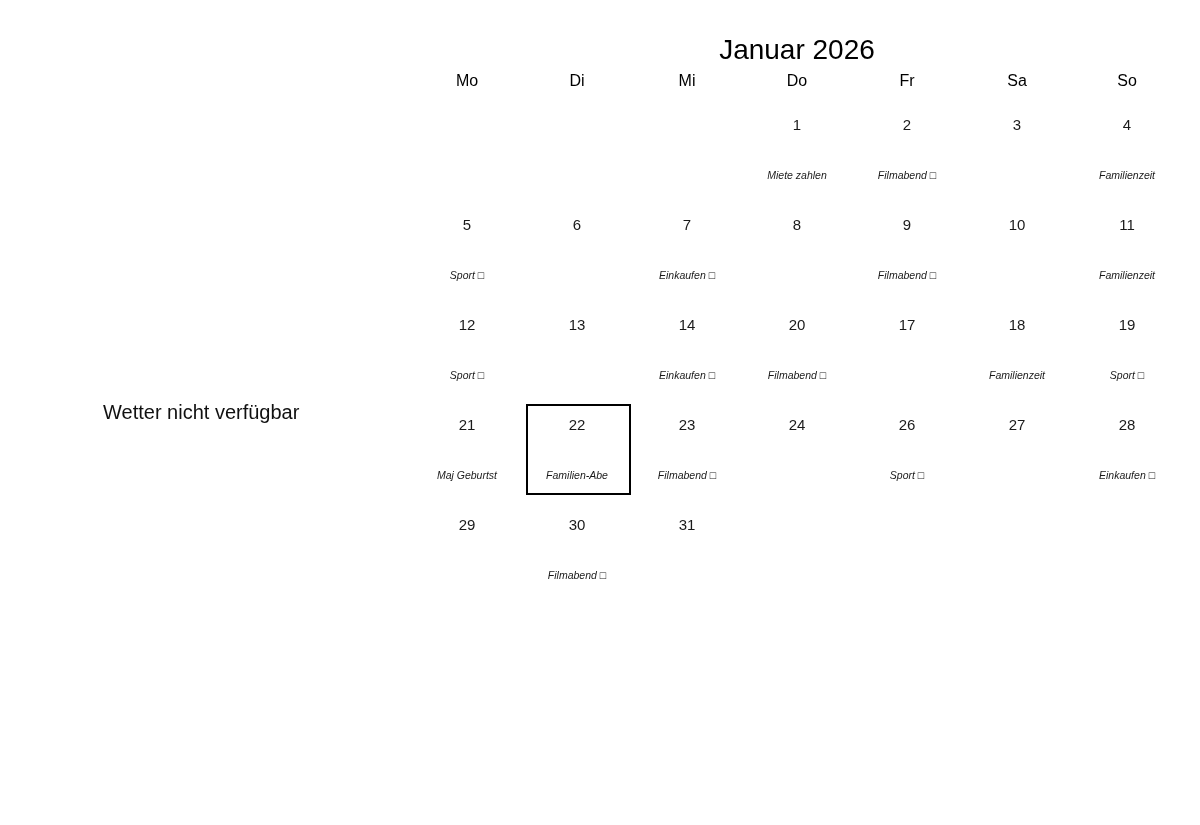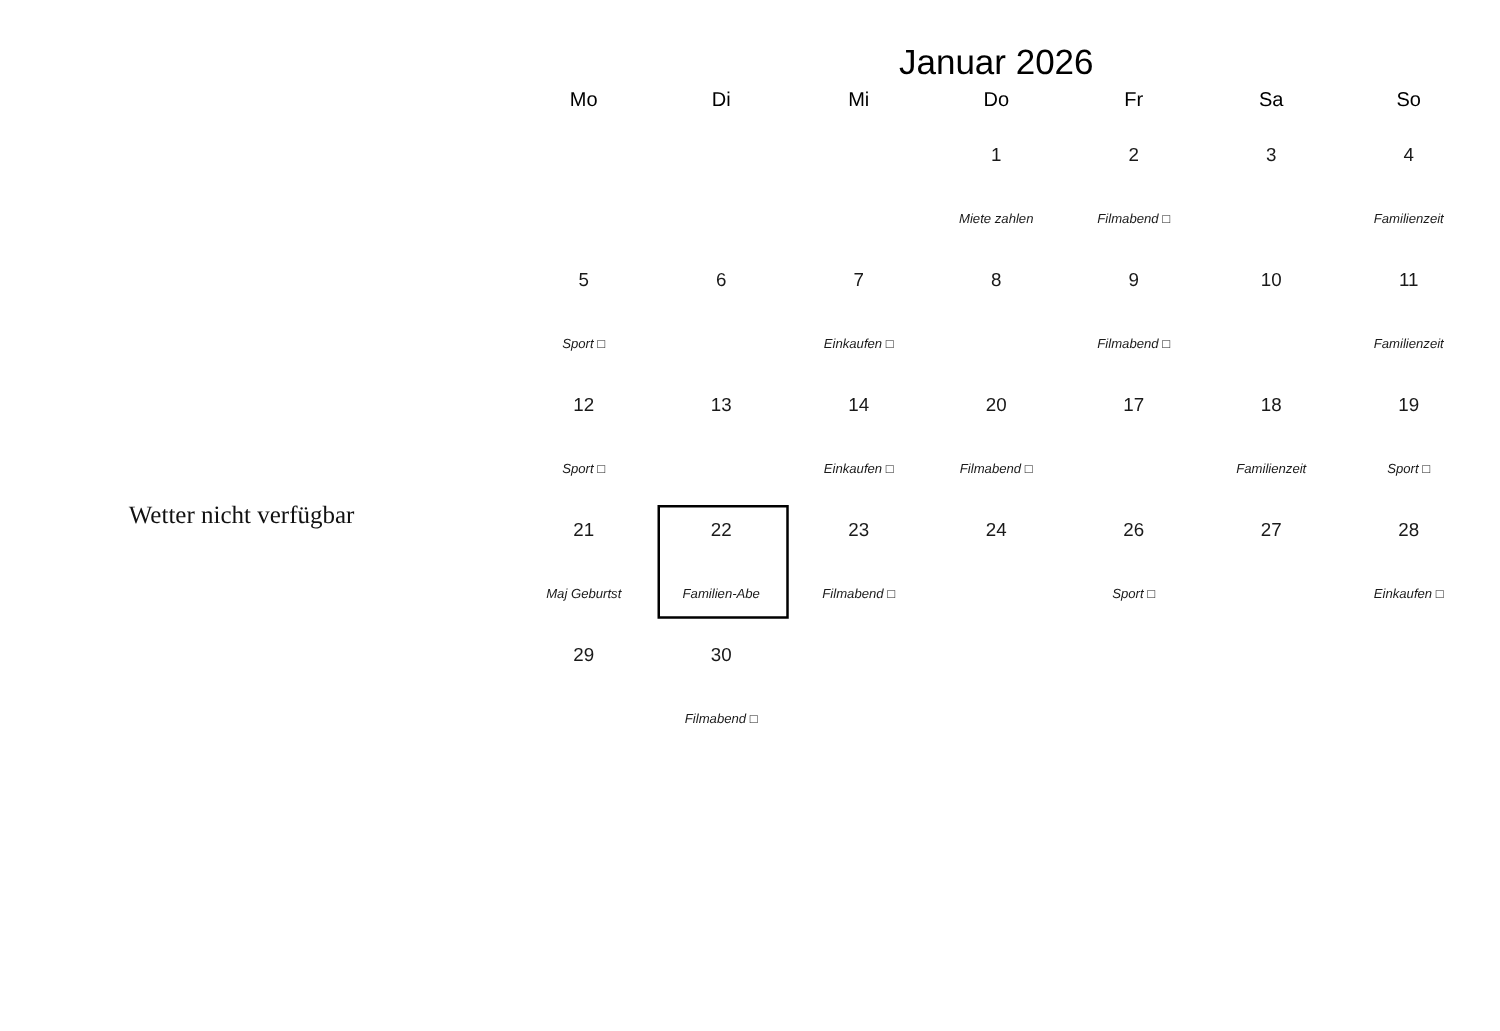--- a/index.html
+++ b/index.html
@@ -19,21 +19,20 @@
     background: #ffffff;
   }
   .weather-notice {
     position: absolute;
     left: 103px;
     top: 400px;
     font-size: 20px;
     line-height: 24px;
     color: #111111;
     white-space: nowrap;
-    font-family: Liberation Serif, serif;
   }
   .calendar {
     position: absolute;
     left: 412px;
     top: 30px;
     width: 770px;
   }
   .cal-title {
     height: 40px;
     line-height: 40px;
@@ -229,19 +228,23 @@
       </div>
       <div class="cell">
         <div class="daynum">29</div>
         <div class="event"></div>
       </div>
       <div class="cell">
         <div class="daynum">30</div>
         <div class="event">Filmabend □</div>
       </div>
       <div class="cell">
+        <div class="daynum">31</div>
+        <div class="event"></div>
+      </div>
+      <div class="cell">
         <div class="daynum"></div>
         <div class="event"></div>
       </div>
 
     </div>
   </div>
 </div>
 
 </body></html>

